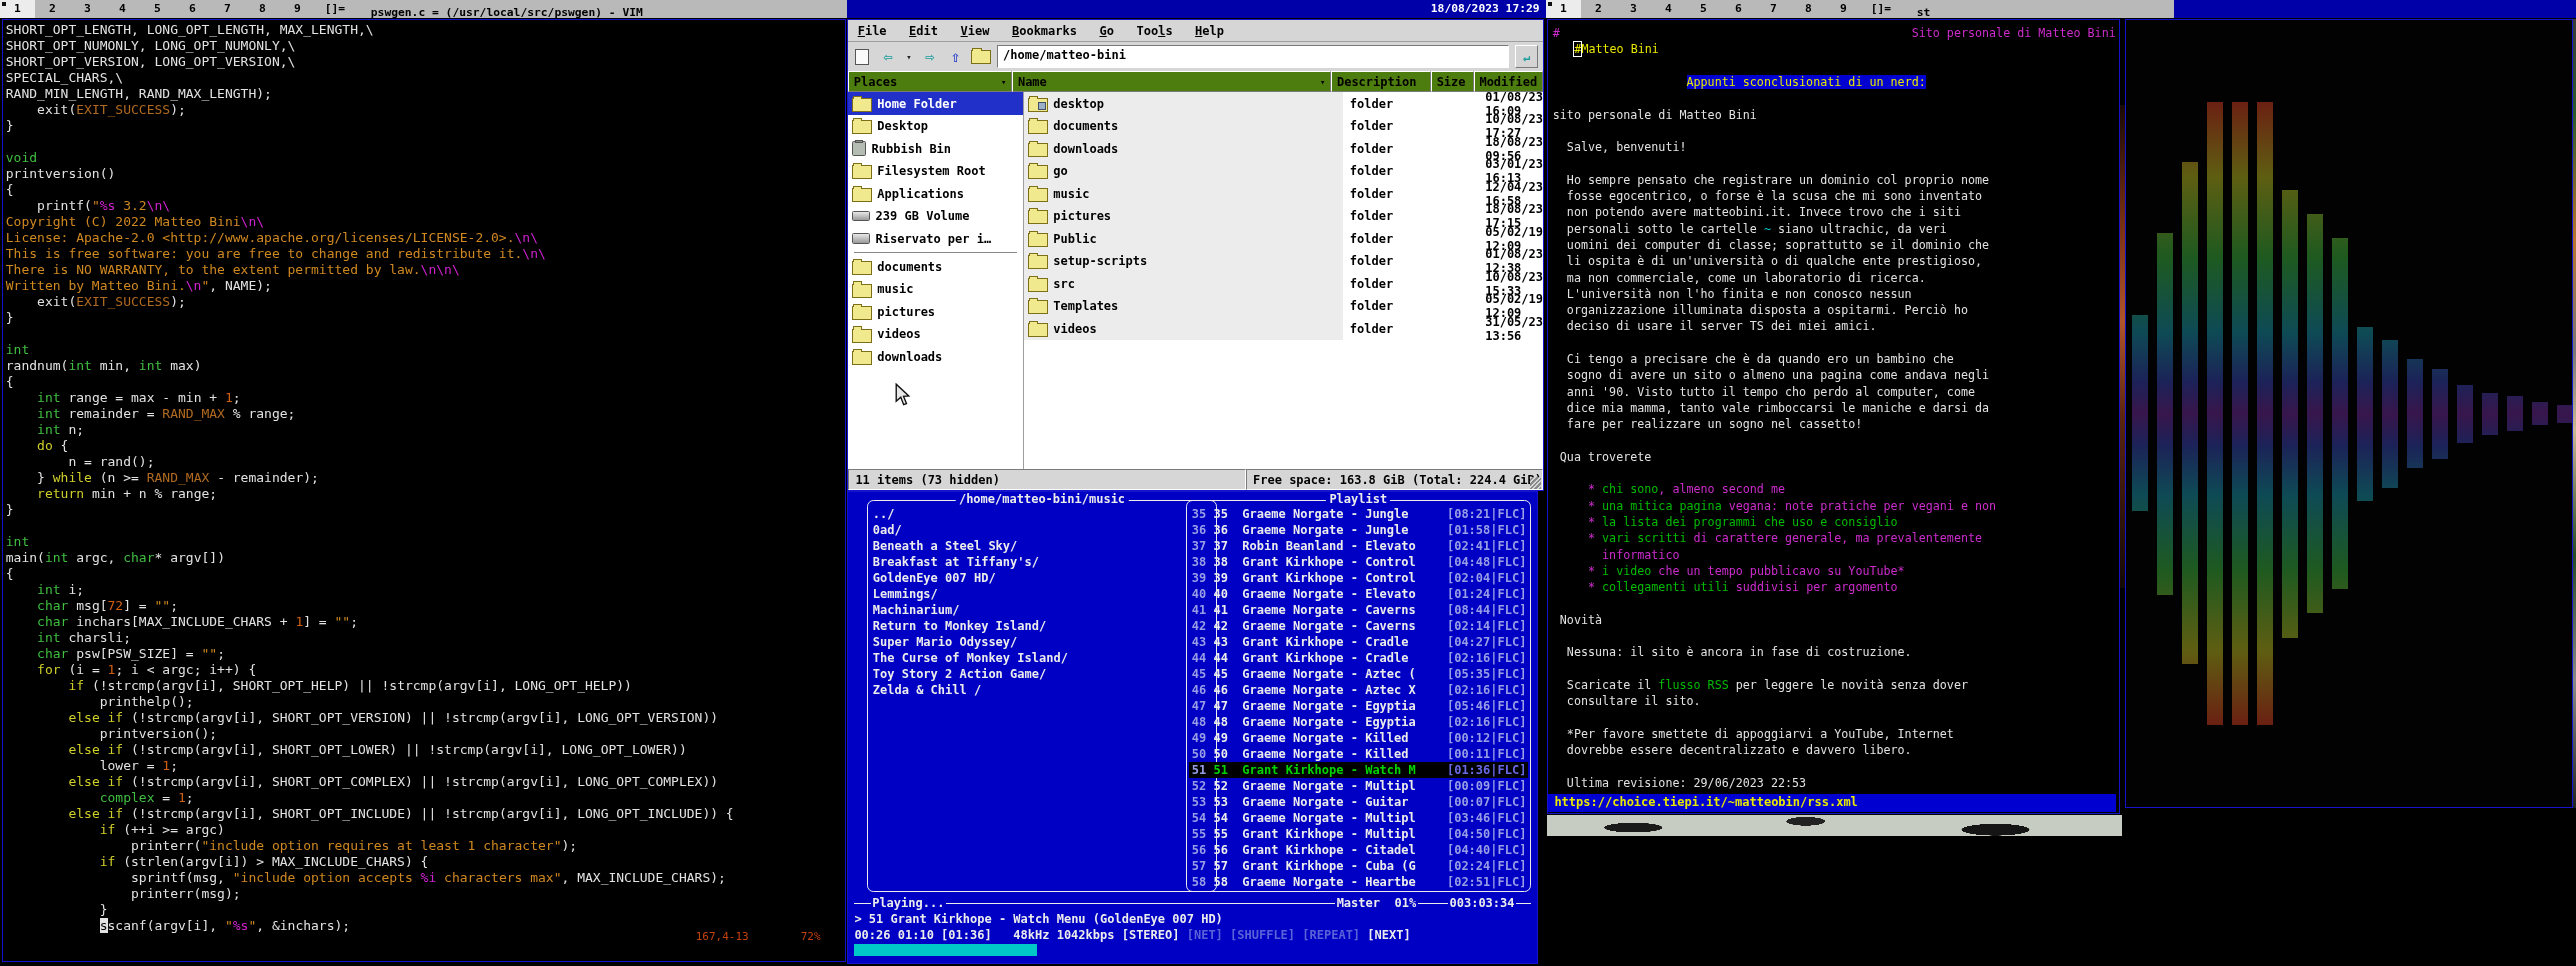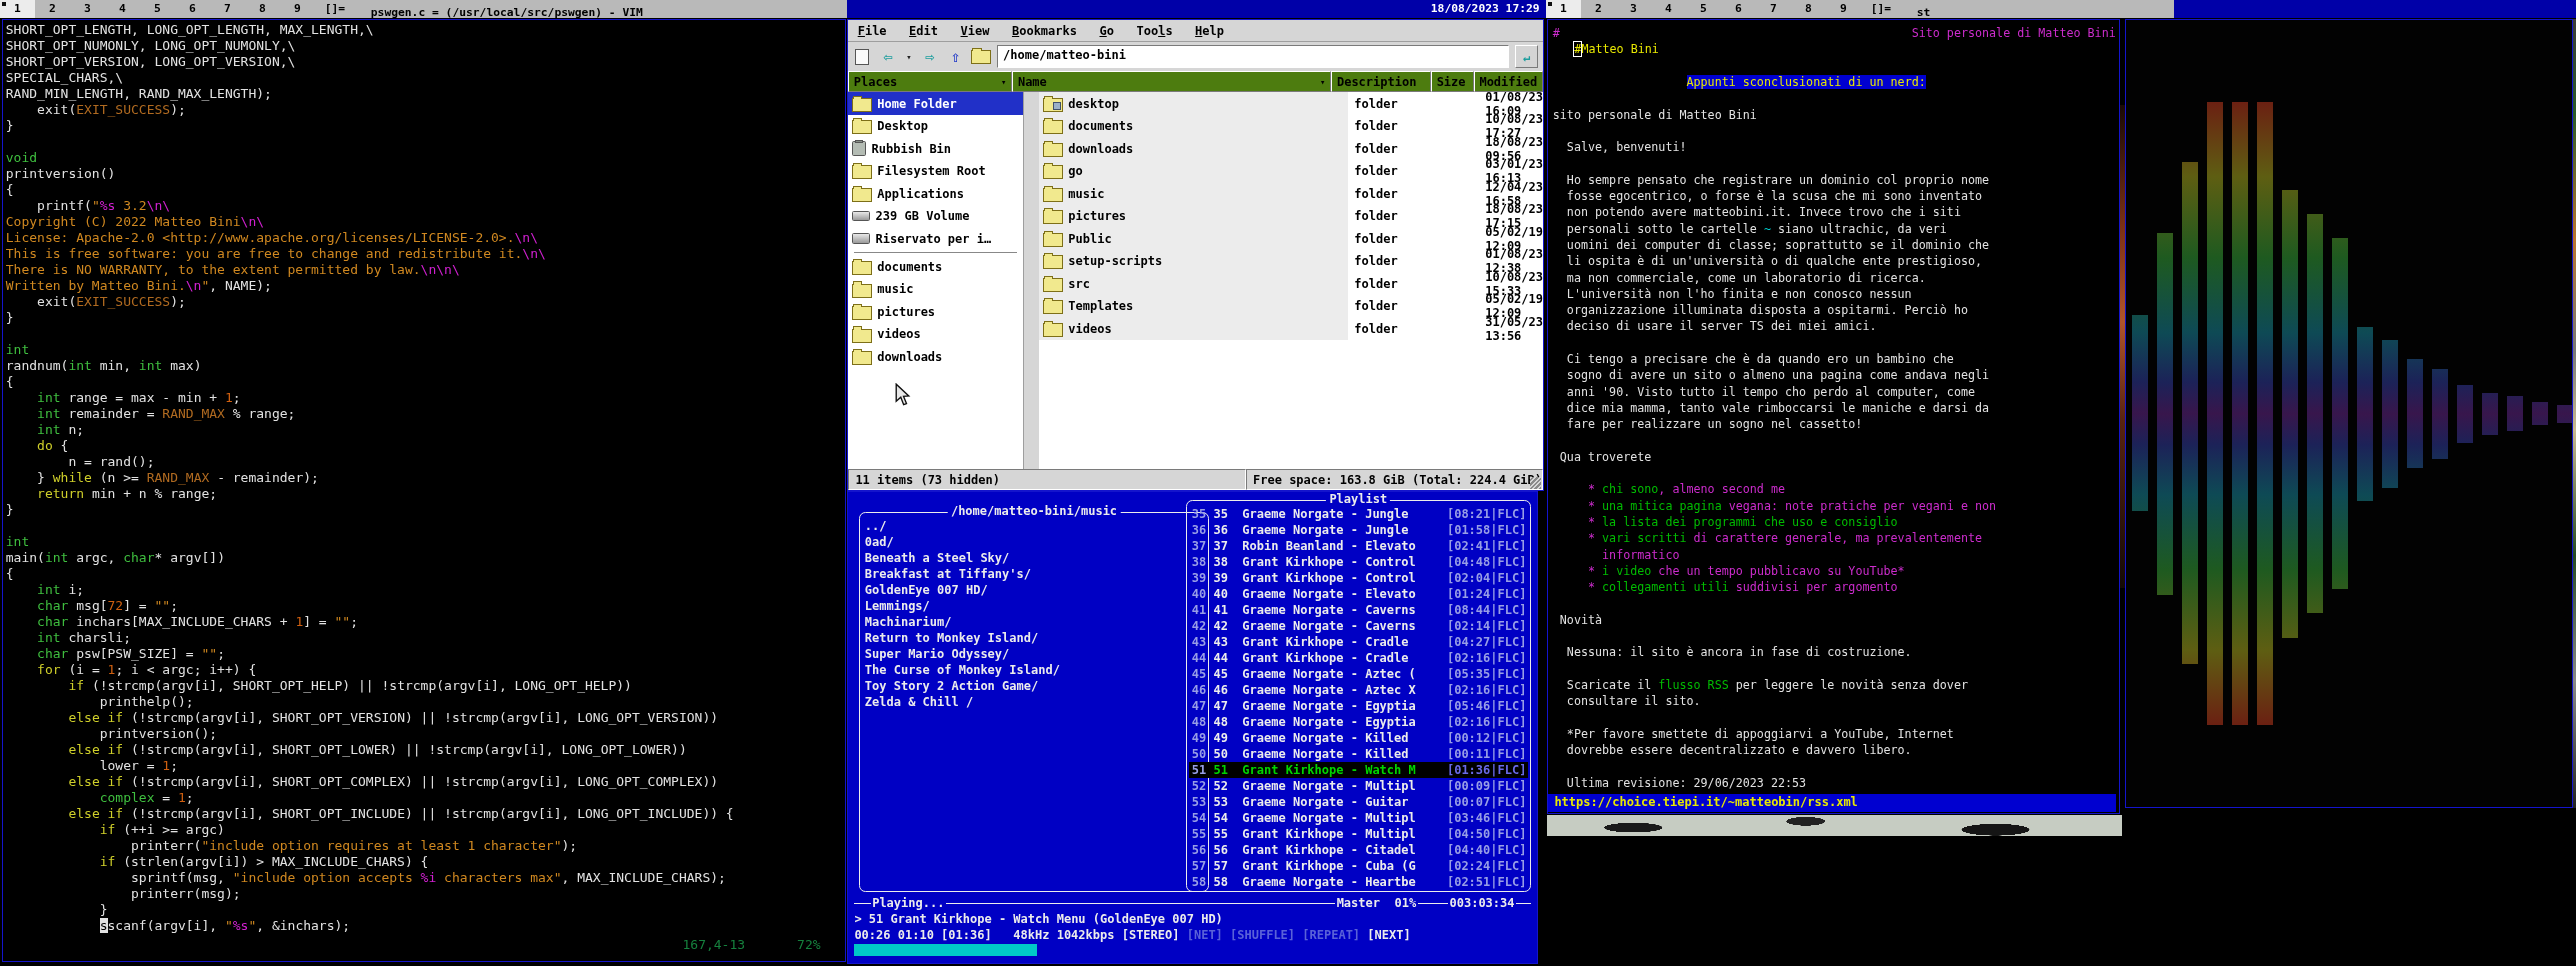--- a/index.html
+++ b/index.html
@@ -21,41 +21,41 @@
   
   .win{position:absolute;border:1.6px solid #1414cc;box-sizing:border-box;}
 
   
   #vim-window{left:1.6px;top:19.3px;width:844px;height:943px;background:#000;}
   #vim-lines{padding:1.6px 0 0 3.2px;}
   #vim-lines div{height:16px;line-height:16px;font-size:13px;white-space:pre;}
   .w{color:#e2e2e2}.t{color:#3fbf3f}.k{color:#cfcf2a}.s{color:#d08820}
   .c{color:#b06a20}.n{color:#d06010}.e{color:#d020d0}
   .cur{background:#e2e2e2;color:#000;}
-  #vim-ruler{position:absolute;bottom:9px;right:24px;display:flex;gap:52px;color:#15803d;font-size:13px;}
+  #vim-ruler{position:absolute;bottom:18px;right:24px;display:flex;gap:52px;color:#c2410c;font-size:11px;}
 
   
   #fm-window{left:847px;top:19.3px;width:697px;height:472px;background:#d6d6d6;color:#000;
              font:bold 12px "DejaVu Sans Mono",monospace;display:flex;flex-direction:column;}
   #fm-menubar{height:21px;display:flex;gap:22.5px;align-items:center;padding-left:9.7px;border-bottom:0.8px solid #9e9e9e;flex:none;}
   #fm-toolbar{height:29px;display:flex;align-items:center;gap:6.4px;padding:0 4.8px;flex:none;}
   .tbico{width:19.3px;height:19.3px;display:flex;align-items:center;justify-content:center;font-size:13.7px;}
   .ico-back,.ico-fwd{color:#1d9e9e;font-size:15.3px;}
   .ico-caret{width:9.7px;font-size:8.9px;color:#222;}
   .ico-up{color:#2038c8;font-size:15.3px;}
   .ico-page{width:12px;height:14.5px;background:#fafafa;border:0.8px solid #555;}
   #fm-path{flex:1;height:21px;background:#fff;border:1.6px solid;border-color:#7a7a7a #fff #fff #7a7a7a;
            line-height:19.3px;padding-left:4.8px;font-weight:bold;}
   #fm-go{width:21px;height:21px;background:#d4d4d4;border:0.8px solid;border-color:#fff #7a7a7a #7a7a7a #fff;
          display:flex;align-items:center;justify-content:center;color:#1d9e9e;}
   #fm-headers{display:flex;height:21px;flex:none;}
   .hdr{background:#4d7c0f;border:0.8px solid;border-color:#fff #7a7a7a #7a7a7a #fff;
        display:flex;align-items:center;justify-content:space-between;padding:0 4.8px;box-sizing:border-box;}
   .hdr-caret{font-size:8.9px;}
-  #fm-body{flex:1;display:flex;min-height:0;gap:15px;}
+  #fm-body{flex:1;display:flex;min-height:0;}
   #fm-places{width:175px;background:#fff;border-right:0.8px solid #9e9e9e;overflow:hidden;}
   .place{height:22.5px;display:flex;align-items:center;gap:5.6px;padding-left:4px;white-space:nowrap;}
   .place.sel{background:#2130c8;color:#fff;}
   .psep{border-top:0.8px solid #888;margin:2.4px 6.4px;height:0;}
   #fm-files{flex:1;background:#fff;overflow:hidden;}
   .frow{height:22.5px;display:flex;align-items:center;}
   .fc-name{width:341px;background:#ececec;align-self:stretch;display:flex;align-items:center;gap:5.6px;padding-left:4px;box-sizing:border-box;}
   .fc-desc{width:106px;padding-left:6.4px;box-sizing:border-box;}
   .fc-size{width:45px;}
   .fc-mod{flex:1;}
@@ -71,21 +71,21 @@
                  border:0.8px solid #7d6f18;border-bottom:none;}
   .ficon.deskicon::after{content:"";position:absolute;right:0.8px;bottom:0.8px;width:6.4px;height:5.6px;background:#9ab0c8;border:0.8px solid #40506a;}
   .dicon{width:16px;height:8.9px;background:linear-gradient(#e8e8e8,#9a9a9a);border:0.8px solid #555;border-radius:1.6px;flex:none;}
   .bicon{width:12px;height:13px;background:#b4bcb4;border:0.8px solid #555;border-radius:1.6px;position:relative;flex:none;}
   .bicon::before{content:"";position:absolute;left:1.6px;right:1.6px;top:-2.4px;height:1.6px;background:#889088;border:0.8px solid #555;}
 
   
   #moc-window{left:847px;top:491px;width:691px;height:473px;background:#0000c4;color:#ececec;
               font:bold 12px "DejaVu Sans Mono",monospace;}
   .moc-panel{position:absolute;top:8px;bottom:71px;border:1.6px solid #ececec;border-radius:6.4px;}
-  #moc-dir-panel{left:11px;width:348px;margin-top:12px;}
+  #moc-dir-panel{left:19px;width:348px;}
   #moc-pl-panel{left:338px;right:6.4px;}
   .moc-title{position:absolute;top:-8.9px;left:50%;transform:translateX(-50%);background:#0000c4;
              padding:0 3.2px;white-space:nowrap;}
   .moc-list{padding:4.8px 3.2px 0 4.8px;}
   .moc-list div{height:16px;line-height:16px;white-space:pre;}
   .plrow{display:flex;height:16px;line-height:16px;padding:0 1.6px 0 3.2px;}
   .pl-n1{color:#989ee6;width:2ch;flex:none;}
   .pl-n2{width:3ch;flex:none;padding-left:1ch;box-sizing:content-box;}
   .pl-tt{white-space:pre;overflow:hidden;}
   .pl-time{margin-left:auto;color:#989ee6;white-space:pre;flex:none;}

